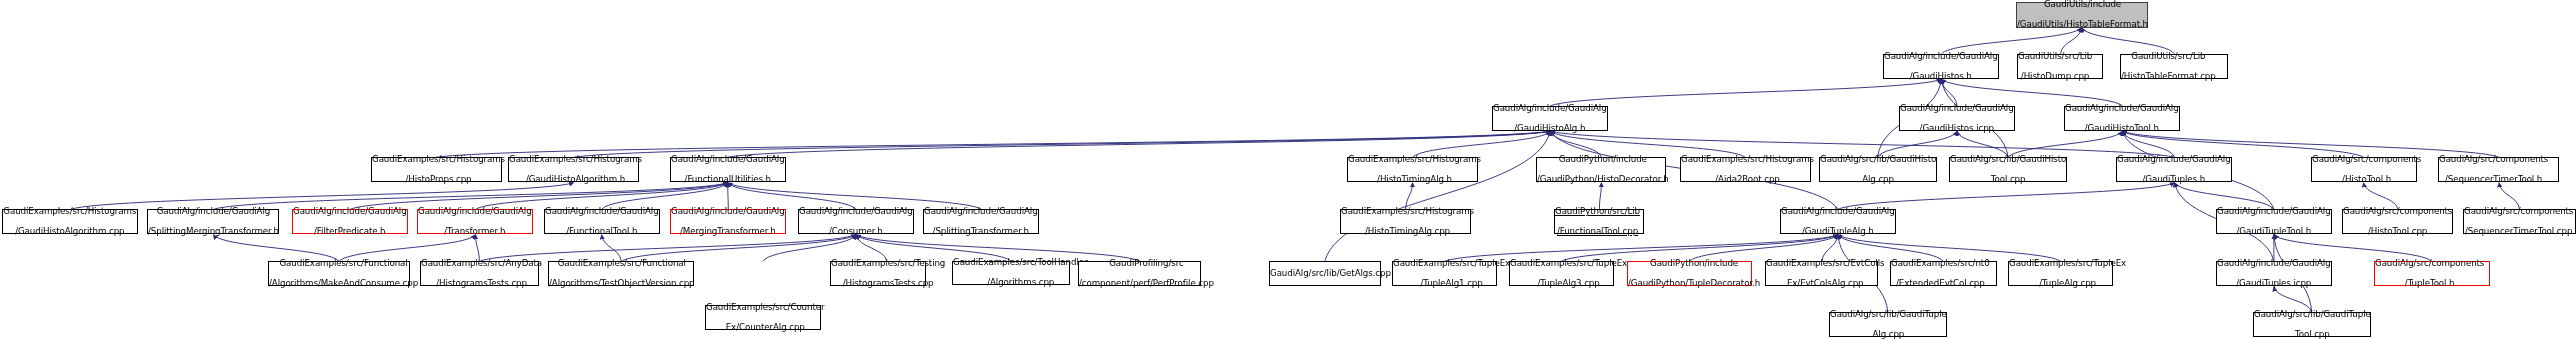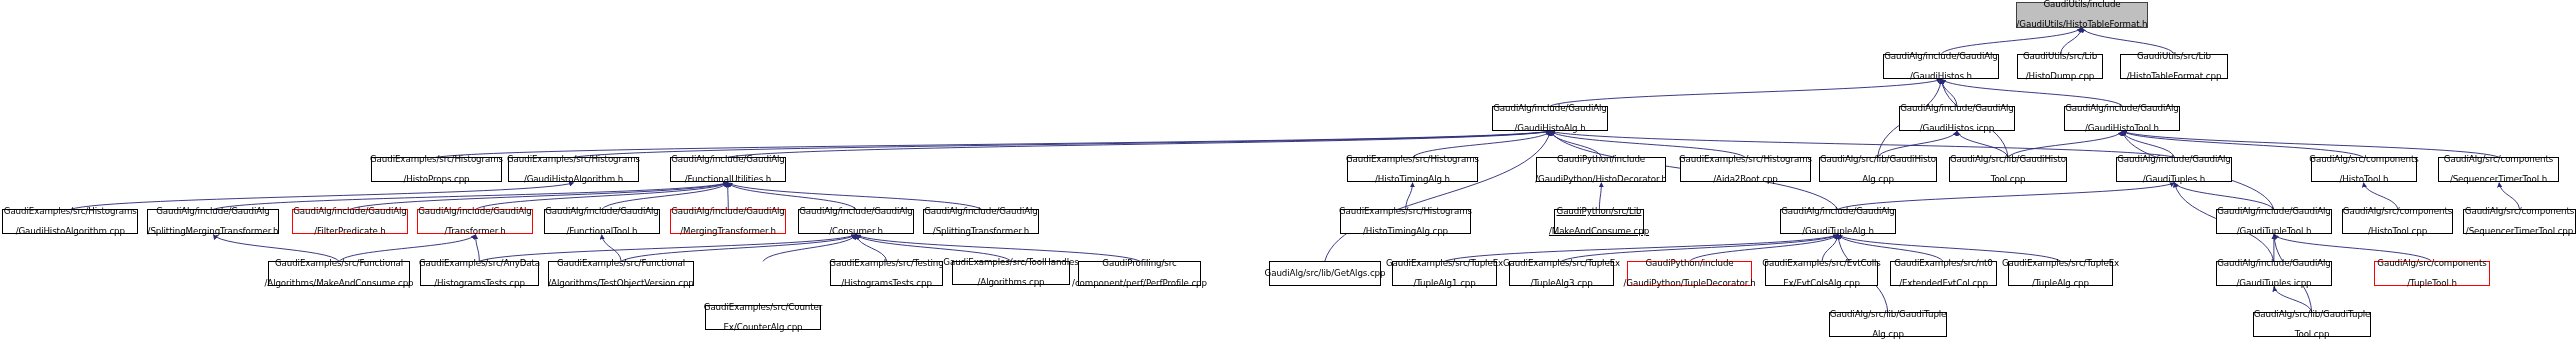--- a/index.html
+++ b/index.html
@@ -23,21 +23,21 @@
     top: 0;
     width: 2576px;
     height: 340px;
     pointer-events: none;
   }
   .node {
     position: absolute;
     box-sizing: border-box;
     display: flex;
     align-items: center;
-    justify-content: center;
+    justify-content: flex-start;
     text-align: center;
     border: 0.6px solid #000000;
     background: #ffffff;
     color: #000000;
     font-size: 8.7px;
     line-height: 9.8px;
     letter-spacing: -0.1px;
     white-space: pre;
     z-index: 5;
   }
@@ -147,30 +147,30 @@
       <div class="node" style="left: 2438px; top: 157px; width: 121px; height: 25.4px;"><div><span class="lbl">GaudiAlg/src/components</span><br><span>/SequencerTimerTool.h</span></div></div>
       <div class="node" style="left: 2.3px; top: 209px; width: 136px; height: 25.4px;"><div><span class="lbl">GaudiExamples/src/Histograms</span><br><span>/GaudiHistoAlgorithm.cpp</span></div></div>
       <div class="node" style="left: 147px; top: 209px; width: 132px; height: 25.4px;"><div><span class="lbl">GaudiAlg/include/GaudiAlg</span><br><span>/SplittingMergingTransformer.h</span></div></div>
       <div class="node red" style="left: 292px; top: 209px; width: 116px; height: 25.4px;"><div><span class="lbl">GaudiAlg/include/GaudiAlg</span><br><span>/FilterPredicate.h</span></div></div>
       <div class="node red" style="left: 417px; top: 209px; width: 116px; height: 25.4px;"><div><span class="lbl">GaudiAlg/include/GaudiAlg</span><br><span>/Transformer.h</span></div></div>
       <div class="node" style="left: 544px; top: 209px; width: 116px; height: 25.4px;"><div><span class="lbl">GaudiAlg/include/GaudiAlg</span><br><span>/FunctionalTool.h</span></div></div>
       <div class="node red" style="left: 670px; top: 209px; width: 116px; height: 25.4px;"><div><span class="lbl">GaudiAlg/include/GaudiAlg</span><br><span>/MergingTransformer.h</span></div></div>
       <div class="node" style="left: 798px; top: 209px; width: 116px; height: 25.4px;"><div><span class="lbl">GaudiAlg/include/GaudiAlg</span><br><span>/Consumer.h</span></div></div>
       <div class="node" style="left: 923px; top: 209px; width: 116px; height: 25.4px;"><div><span class="lbl">GaudiAlg/include/GaudiAlg</span><br><span>/SplittingTransformer.h</span></div></div>
       <div class="node" style="left: 1340px; top: 209px; width: 131px; height: 25.4px;"><div><span class="lbl">GaudiExamples/src/Histograms</span><br><span>/HistoTimingAlg.cpp</span></div></div>
-      <div class="node" style="left: 1554px; top: 209px; width: 90px; height: 25.4px; text-decoration: underline;"><div><span class="lbl">GaudiPython/src/Lib</span><br><span>/MakeAndConsume.cpp</span></div></div>
+      <div class="node" style="left: 1554px; top: 209px; width: 90px; height: 25.4px; text-decoration: underline;"><div><span class="lbl">GaudiPython/src/Lib</span><br><span>/FunctionalTool.cpp</span></div></div>
       <div class="node" style="left: 1780px; top: 209px; width: 116px; height: 25.4px;"><div><span class="lbl">GaudiAlg/include/GaudiAlg</span><br><span>/GaudiTupleAlg.h</span></div></div>
       <div class="node" style="left: 2216px; top: 209px; width: 116px; height: 25.4px;"><div><span class="lbl">GaudiAlg/include/GaudiAlg</span><br><span>/GaudiTupleTool.h</span></div></div>
       <div class="node" style="left: 2342px; top: 209px; width: 111px; height: 25.4px;"><div><span class="lbl">GaudiAlg/src/components</span><br><span>/HistoTool.cpp</span></div></div>
       <div class="node" style="left: 2463px; top: 209px; width: 113px; height: 25.4px;"><div><span class="lbl">GaudiAlg/src/components</span><br><span>/SequencerTimerTool.cpp</span></div></div>
       <div class="node" style="left: 268px; top: 261px; width: 142px; height: 25.4px;"><div><span class="lbl">GaudiExamples/src/Functional</span><br><span>/Algorithms/MakeAndConsume.cpp</span></div></div>
       <div class="node" style="left: 420px; top: 261px; width: 119px; height: 25.4px;"><div><span class="lbl">GaudiExamples/src/AnyData</span><br><span>/HistogramsTests.cpp</span></div></div>
       <div class="node" style="left: 548px; top: 261px; width: 146px; height: 25.4px;"><div><span class="lbl">GaudiExamples/src/Functional</span><br><span>/Algorithms/TestObjectVersion.cpp</span></div></div>
       <div class="node" style="left: 705px; top: 261px; width: 116px; height: 25.4px; margin-top: 44px;"><div><span class="lbl">GaudiExamples/src/Counter</span><br><span>Ex/CounterAlg.cpp</span></div></div>
-      <div class="node" style="left: 830px; top: 261px; width: 113px; height: 25.4px;"><div><span class="lbl">GaudiExamples/src/Testing</span><br><span>/HistogramsTests.cpp</span></div></div>
+      <div class="node" style="left: 830px; top: 261px; width: 96px; height: 25.4px;"><div><span class="lbl">GaudiExamples/src/Testing</span><br><span>/HistogramsTests.cpp</span></div></div>
       <div class="node" style="left: 952px; top: 261px; width: 118px; height: 24px;"><div><span class="lbl">GaudiExamples/src/ToolHandles</span><br><span>/Algorithms.cpp</span></div></div>
       <div class="node" style="left: 1078px; top: 261px; width: 123px; height: 25.4px;"><div><span class="lbl">GaudiProfiling/src</span><br><span>/component/perf/PerfProfile.cpp</span></div></div>
       <div class="node" style="left: 1269px; top: 261px; width: 112px; height: 25.4px;"><div><span class="lbl">GaudiAlg/src/lib/GetAlgs.cpp</span></div></div>
       <div class="node" style="left: 1392px; top: 261px; width: 105px; height: 25.4px;"><div><span class="lbl">GaudiExamples/src/TupleEx</span><br><span>/TupleAlg1.cpp</span></div></div>
       <div class="node" style="left: 1509px; top: 261px; width: 105px; height: 25.4px;"><div><span class="lbl">GaudiExamples/src/TupleEx</span><br><span>/TupleAlg3.cpp</span></div></div>
       <div class="node red" style="left: 1627px; top: 261px; width: 125px; height: 25.4px;"><div><span class="lbl">GaudiPython/include</span><br><span>/GaudiPython/TupleDecorator.h</span></div></div>
       <div class="node" style="left: 1765px; top: 261px; width: 113px; height: 25.4px;"><div><span class="lbl">GaudiExamples/src/EvtColls</span><br><span>Ex/EvtColsAlg.cpp</span></div></div>
       <div class="node" style="left: 1890px; top: 261px; width: 107px; height: 25.4px;"><div><span class="lbl">GaudiExamples/src/nt0</span><br><span>/ExtendedEvtCol.cpp</span></div></div>
       <div class="node" style="left: 2008px; top: 261px; width: 105px; height: 25.4px;"><div><span class="lbl">GaudiExamples/src/TupleEx</span><br><span>/TupleAlg.cpp</span></div></div>
       <div class="node" style="left: 2216px; top: 261px; width: 116px; height: 25.4px;"><div><span class="lbl">GaudiAlg/include/GaudiAlg</span><br><span>/GaudiTuples.icpp</span></div></div>

